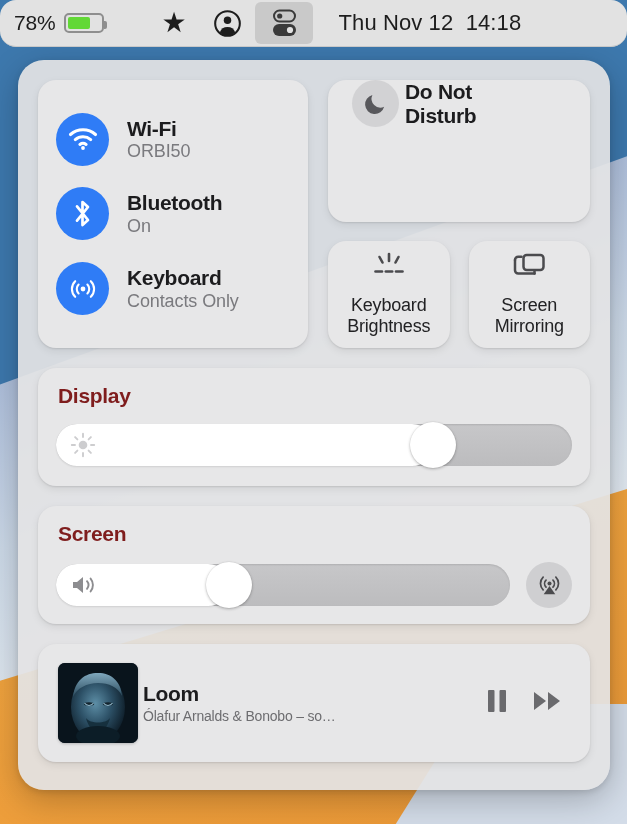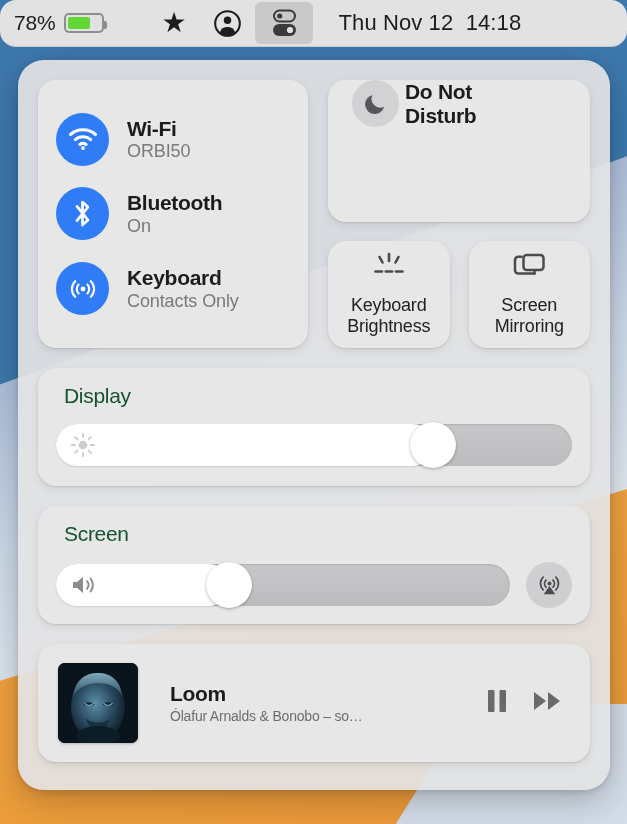--- a/index.html
+++ b/index.html
@@ -250,25 +250,25 @@
   }
 
   
   .slider-card {
     margin-top: 20px;
     height: 118px;
     padding: 16px 18px 0 18px;
   }
   .slider-card-title {
     font-size: 21px;
-    font-weight: normal;
-    color: #14532d;
+    font-weight: bold;
+    color: #7f1d1d;
     letter-spacing: -0.3px;
     margin-bottom: 16px;
-    margin-left: 8px;
+    margin-left: 2px;
   }
   .slider-line {
     display: flex;
     align-items: center;
     gap: 16px;
   }
   .slider {
     position: relative;
     flex: 1;
     height: 42px;
@@ -314,21 +314,21 @@
     flex: none;
   }
 
   
   .np-card {
     margin-top: 20px;
     height: 118px;
     display: flex;
     align-items: center;
     padding: 0 20px;
-    gap: 32px;
+    gap: 5px;
   }
   .np-art {
     width: 80px;
     height: 80px;
     border-radius: 7px;
     flex: none;
     overflow: hidden;
     position: relative;
     background: #0c1b26;
     box-shadow: 0 1px 3px rgba(0,0,0,0.22);

